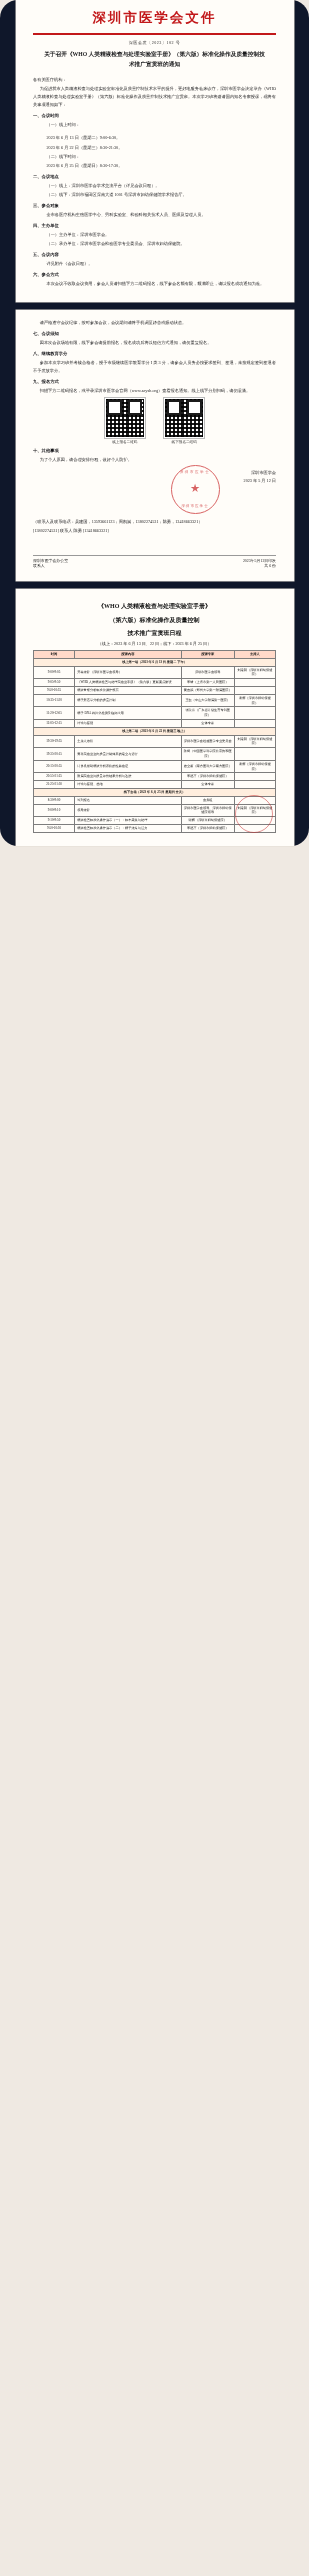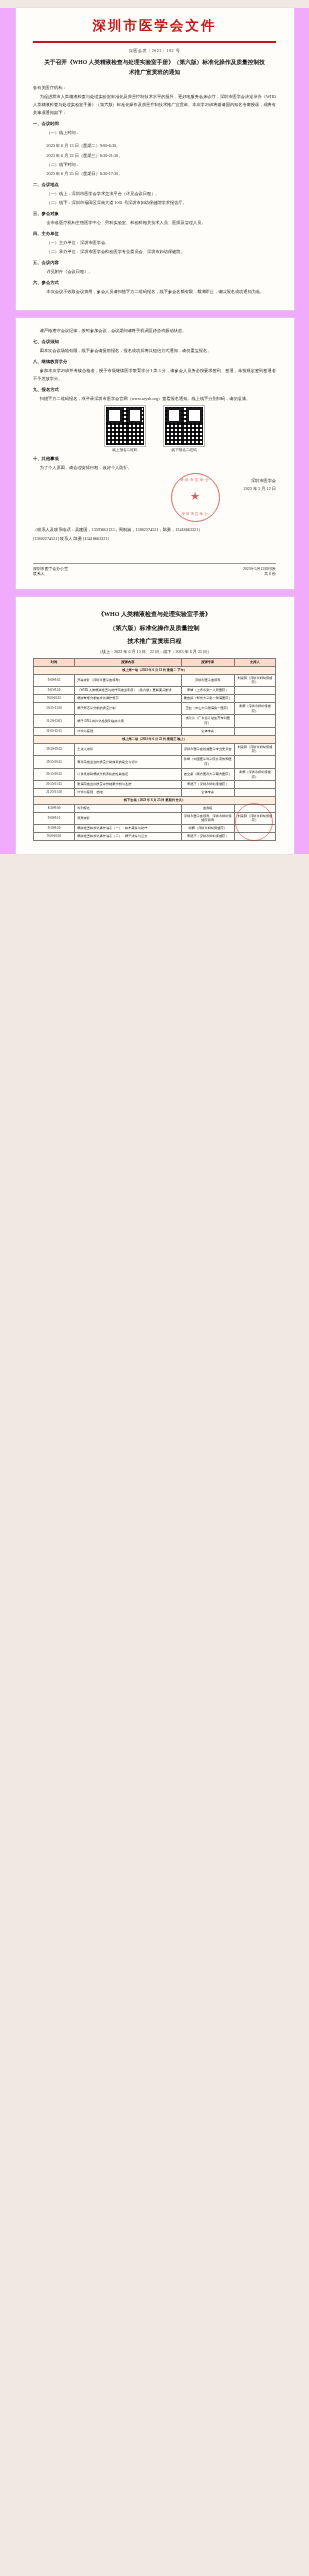--- a/index.html
+++ b/index.html
@@ -1,19 +1,20 @@
 <!DOCTYPE html>
 <html style="font-size:8.2px"><head>
 <meta charset="utf-8">
 <style>
   html, body { margin:0; padding:0; background:#efe9e2; }
   body { font-family:"Liberation Serif", serif; }
   .page {
-    width:309px; margin:8px auto; position:relative;
-    background:#f0abfc;
+    width:309px; margin:0 auto; position:relative;
+    background:#0f172a;
+    border-radius:18px;
   }
   
   .sheet {
     position:relative;
     background:#fffdf9;
     margin:0 auto 7.2px auto;
     width:278px;
     padding:9.3px 17.5px 13.4px 17.5px;
     box-sizing:border-box;
     box-shadow:0 0 0 0.5px #e3ddd4;

